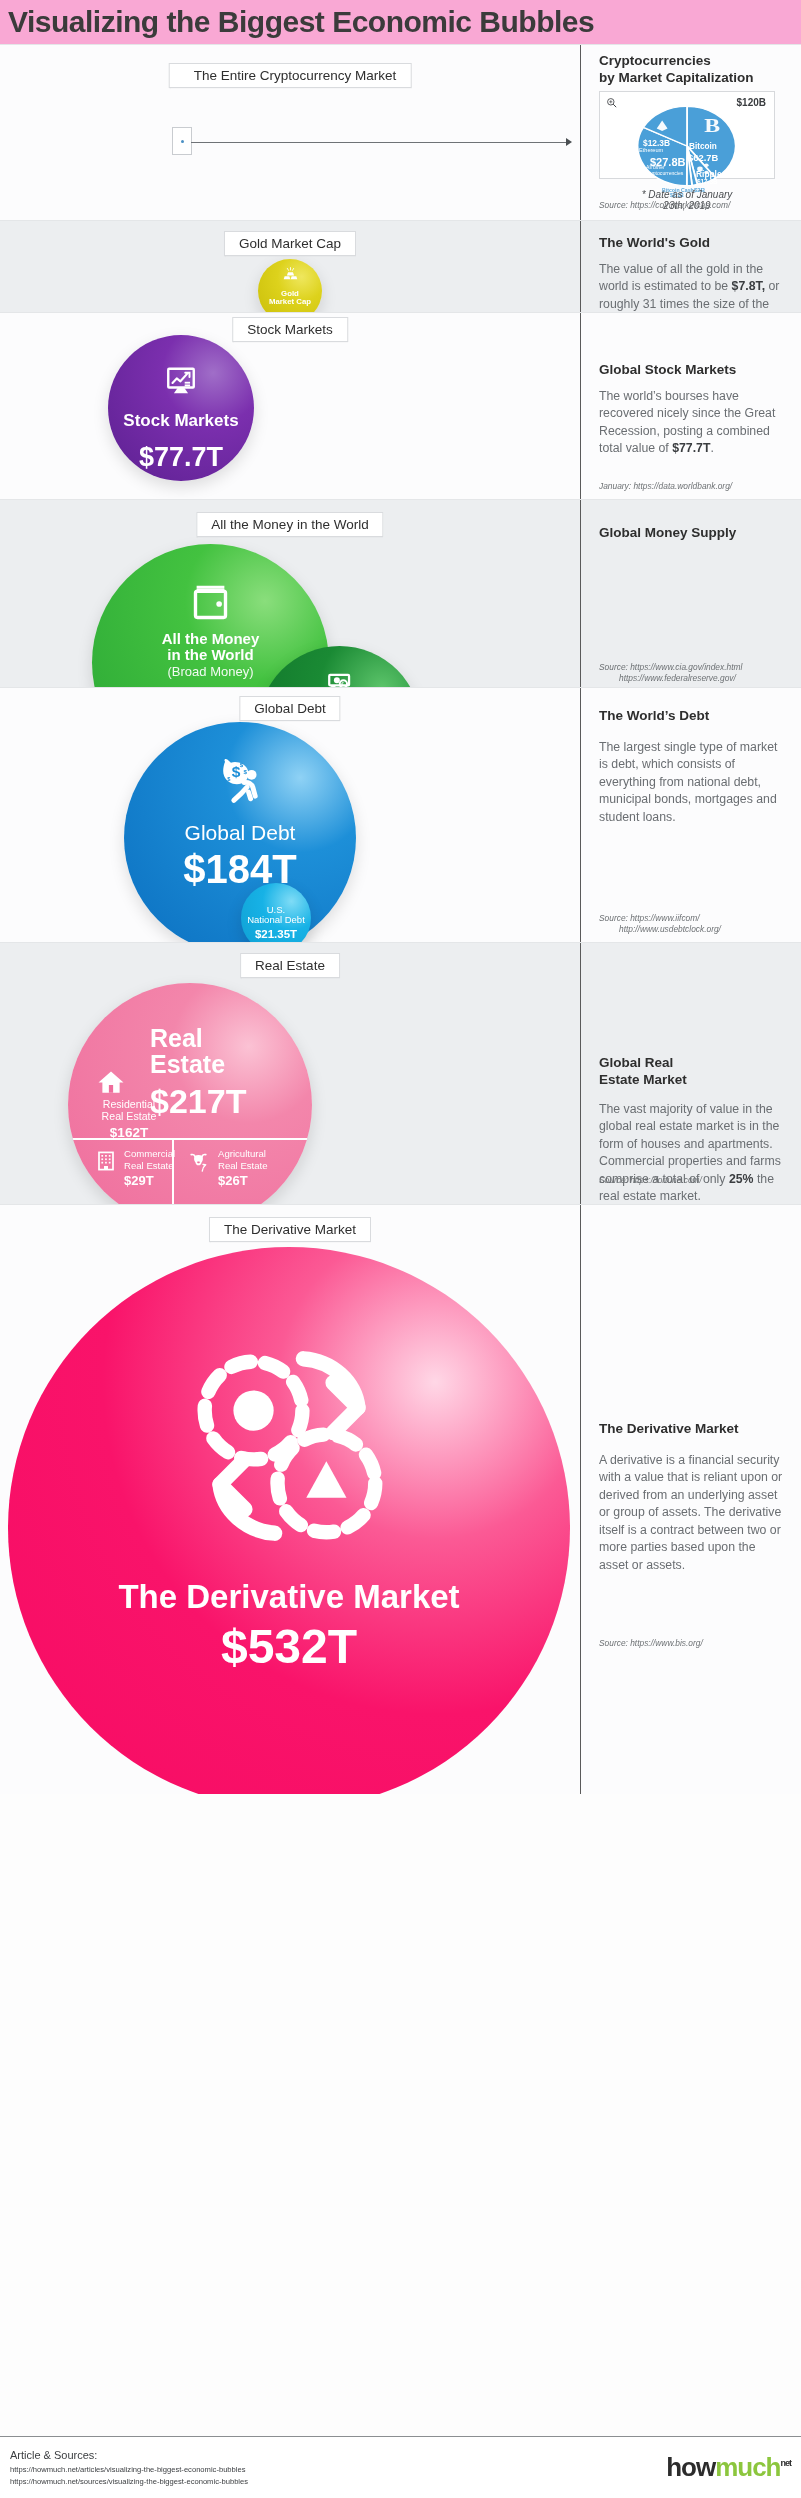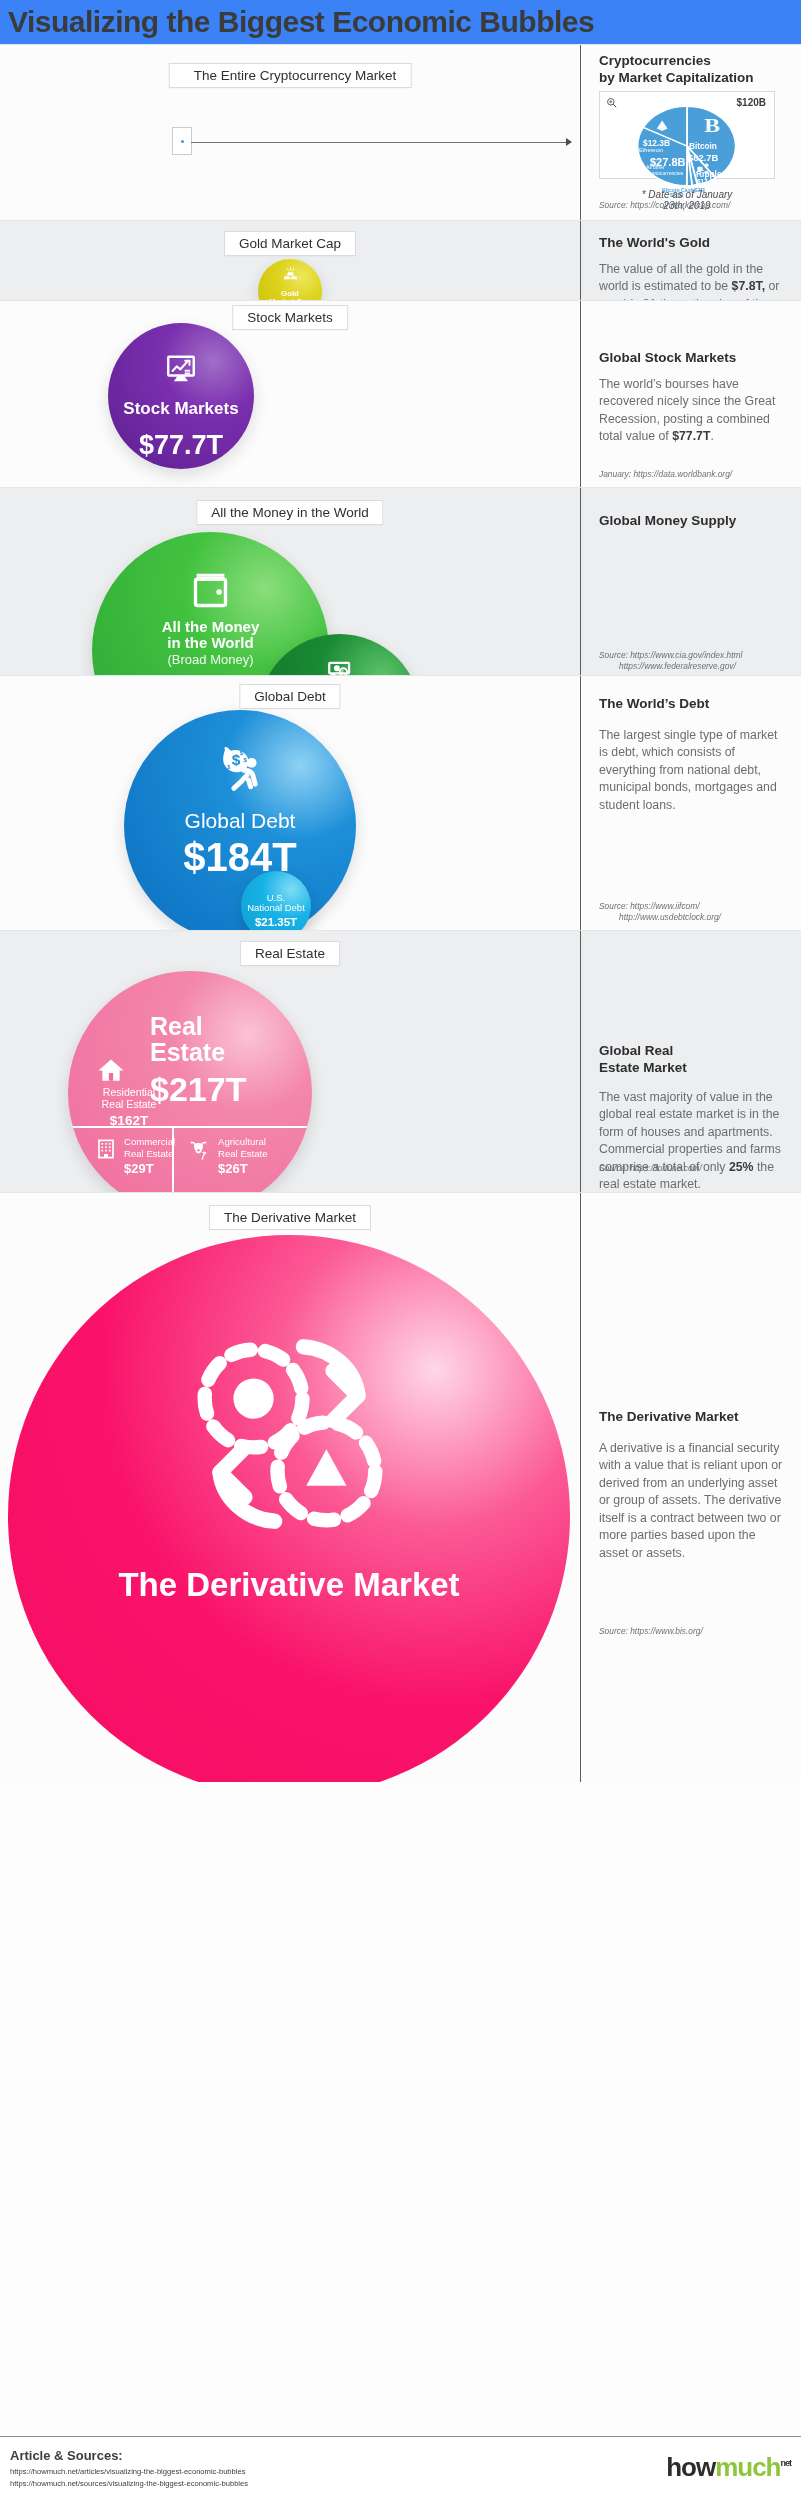--- a/index.html
+++ b/index.html
@@ -17,21 +17,21 @@
     overflow:hidden;
     background:#fdfdfd;
   }
 
   
   .title-bar{
     height:44px;
     display:flex;
     align-items:center;
     padding-left:8px;
-    background:#3b82f6;
+    background:#f9a8d4;
   }
   .title-bar h1{
     margin:0;
     font-size:30px;
     font-weight:700;
     letter-spacing:-0.5px;
     color:#3b3b3b;
     font-family:"Liberation Sans", sans-serif;
     white-space:nowrap;
   }
@@ -176,21 +176,21 @@
 
   
   .footer{
     position:absolute;left:0;right:0;bottom:0;height:62px;
     border-top:1px solid #8b8e91;
     background:#fff;
     display:flex;align-items:center;justify-content:space-between;
     box-sizing:border-box;padding:0 10px;
   }
   .footer-left{font-size:7.6px;line-height:1.55;color:#3b3e41;}
-  .footer-left .ftitle{font-weight:700;font-size:13px;}
+  .footer-left .ftitle{font-weight:400;font-size:11px;}
   .logo{font-size:26px;font-weight:700;letter-spacing:-1px;color:#2c2c2c;}
   .logo .m{color:#8cc63e;}
   .logo .net{font-size:9px;vertical-align:super;color:#2c2c2c;font-weight:700;}
 </style>
 </head>
 <body>
 
 <div id="page">
 
   <div class="title-bar">
@@ -257,21 +257,21 @@
           <div class="pie-lbl" style="left:37px;top:90px;font-size:5.2px;color:#5aa7da;">$2.1B</div>
           <div class="pie-lbl" style="left:61px;top:85px;font-size:6px;color:#5aa7da;">$2B</div>
           <div class="pie-note">* Date as of January 23th, 2019</div>
         </div>
       </div>
 
       <div class="src" style="top:155px;">Source: https://coinmarketcap.com/</div>
     </div>
   </div>
 
-  <div class="section shade" style="height:80px;text-decoration:underline;">
+  <div class="section shade" style="height:92px;text-decoration:underline;">
     <div class="left-col">
       <div class="chip" style="top:10px;">Gold Market Cap</div>
       <div class="bubble shadow-soft" style="left:258px;top:38px;width:64px;height:64px;background:radial-gradient(circle at 68% 28%, #efe75e 0%, #ddd21c 38%, #c9bd08 100%);">
         <svg viewBox="0 0 24 24" width="19" height="19" style="margin-top:7px;">
           <path d="M12 2 L12 5 M8 3 L9.5 5.5 M16 3 L14.5 5.5" stroke="#fff" stroke-width="1.1" fill="none" stroke-linecap="round"></path>
           <path d="M9 8 h6 l1.6 4 h-9.2 Z" fill="#fff"></path>
           <path d="M4.6 13 h6 l1.2 3.6 h-8.4 Z M13.4 13 h6 l1.2 3.6 h-8.4 Z" fill="#fff"></path>
         </svg>
         <div class="bub-label" style="font-size:7.8px;margin-top:1px;white-space:pre-line;">Gold
 Market Cap</div>
@@ -476,20 +476,21 @@
             <circle cx="15.9" cy="15.9" r="5.1" stroke-dasharray="2.1 1.5"></circle>
           </g>
           <circle cx="8.3" cy="8.3" r="2.1" fill="#fff"></circle>
           <path d="M15.9 13.6 l2.1 3.8 h-4.2 Z" fill="#fff"></path>
           <path d="M16.6 5.4 l2.6 2.6 l-2.6 2.6" fill="none" stroke="#fff" stroke-width="1.6" stroke-linecap="round" stroke-linejoin="round"></path>
           <path d="M13.5 2.9 c3 0.2 5.4 2.4 5.7 5.1" fill="none" stroke="#fff" stroke-width="1.6" stroke-linecap="round"></path>
           <path d="M7.4 18.6 l-2.6 -2.6 l2.6 -2.6" fill="none" stroke="#fff" stroke-width="1.6" stroke-linecap="round" stroke-linejoin="round"></path>
           <path d="M10.5 21.1 c-3 -0.2 -5.4 -2.4 -5.7 -5.1" fill="none" stroke="#fff" stroke-width="1.6" stroke-linecap="round"></path>
         </svg>
         <div class="bub-label" style="font-size:33px;margin-top:14px;">The Derivative Market</div>
+        <div class="bub-val" style="font-size:48px;margin-top:8px;">$532T</div>
       </div>
     </div>
     <div class="divider"></div>
     <div class="right-col">
       <div class="panel" style="top:216px;">
         <h2>The Derivative Market</h2>
         <p style="margin-top:14px;">A derivative is a financial security with a value that is reliant upon or derived from an underlying asset or group of assets. The derivative itself is a contract between two or more parties based upon the asset or assets.</p>
       </div>
       <div class="src" style="top:433px;">Source: https://www.bis.org/</div>
     </div>

